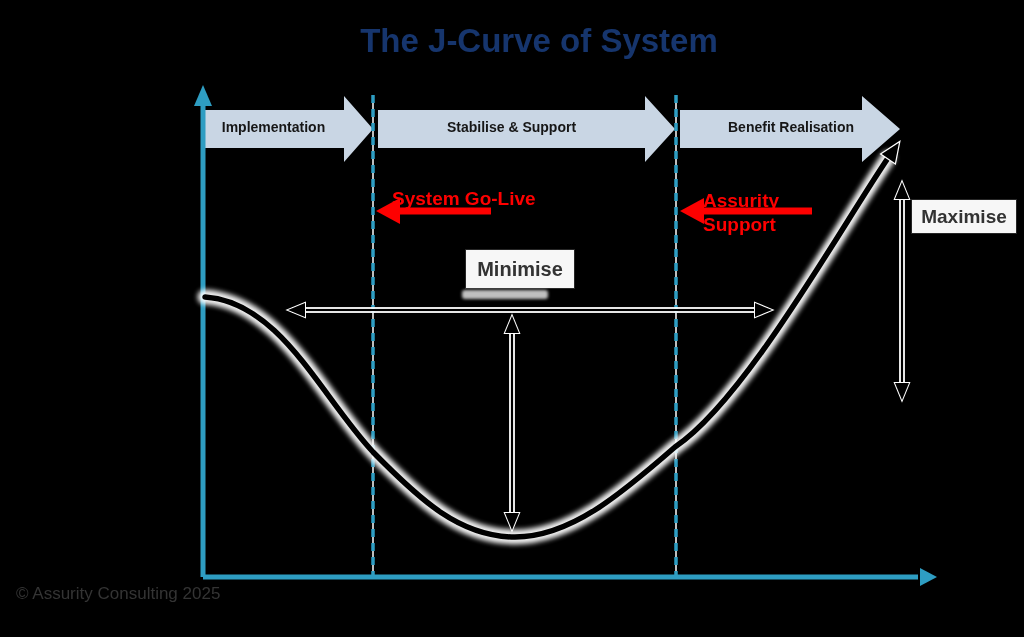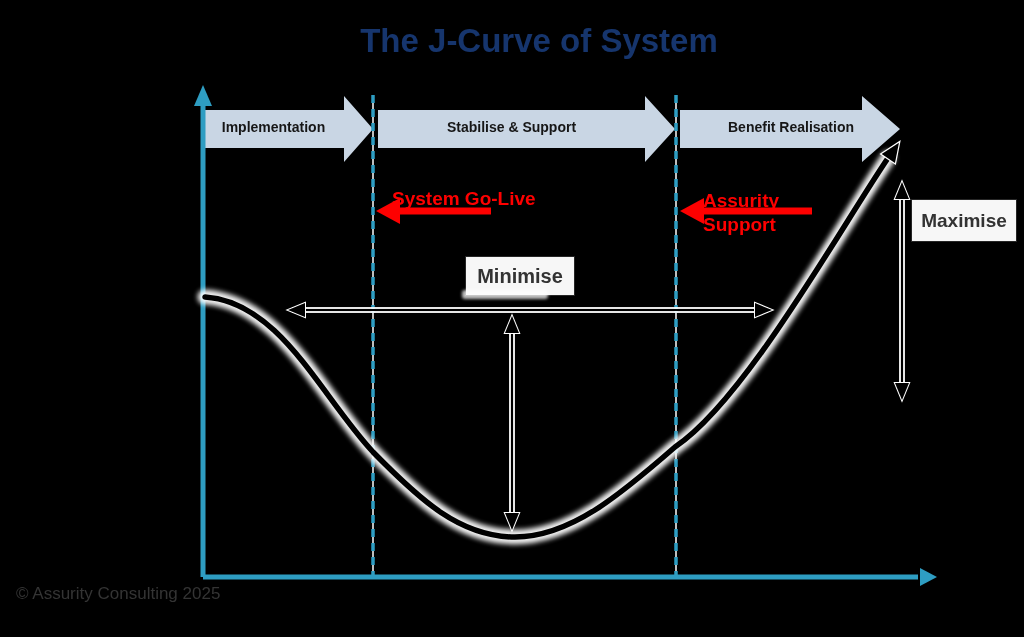--- a/index.html
+++ b/index.html
@@ -30,22 +30,22 @@
   }
   .golive-label{left:392px;top:188px;}
   .celebrate-1{left:703px;top:190px;}
   .celebrate-2{left:703px;top:214px;}
 
   .tag-box{
     background:#F7F7F7;color:#333333;font-weight:bold;font-size:20px;
     display:flex;align-items:center;justify-content:center;
     box-shadow:0 0 0 1px rgba(255,255,255,0.15);
   }
-  .minimise-box{left:466px;top:257px;width:108px;height:38px;}
-  .maximise-box{left:912px;top:200px;width:104px;height:41px;font-size:19px;}
+  .minimise-box{left:466px;top:250px;width:108px;height:38px;}
+  .maximise-box{left:912px;top:200px;width:104px;height:33px;font-size:19px;}
 
   .copyright{
     left:16px;top:584px;color:#343434;font-size:17px;
   }
   .smudge{
     left:462px;top:290px;width:86px;height:9px;background:#ffffff;
     opacity:.75;filter:blur(1.5px);border-radius:3px;
   }
 </style>
 </head>

